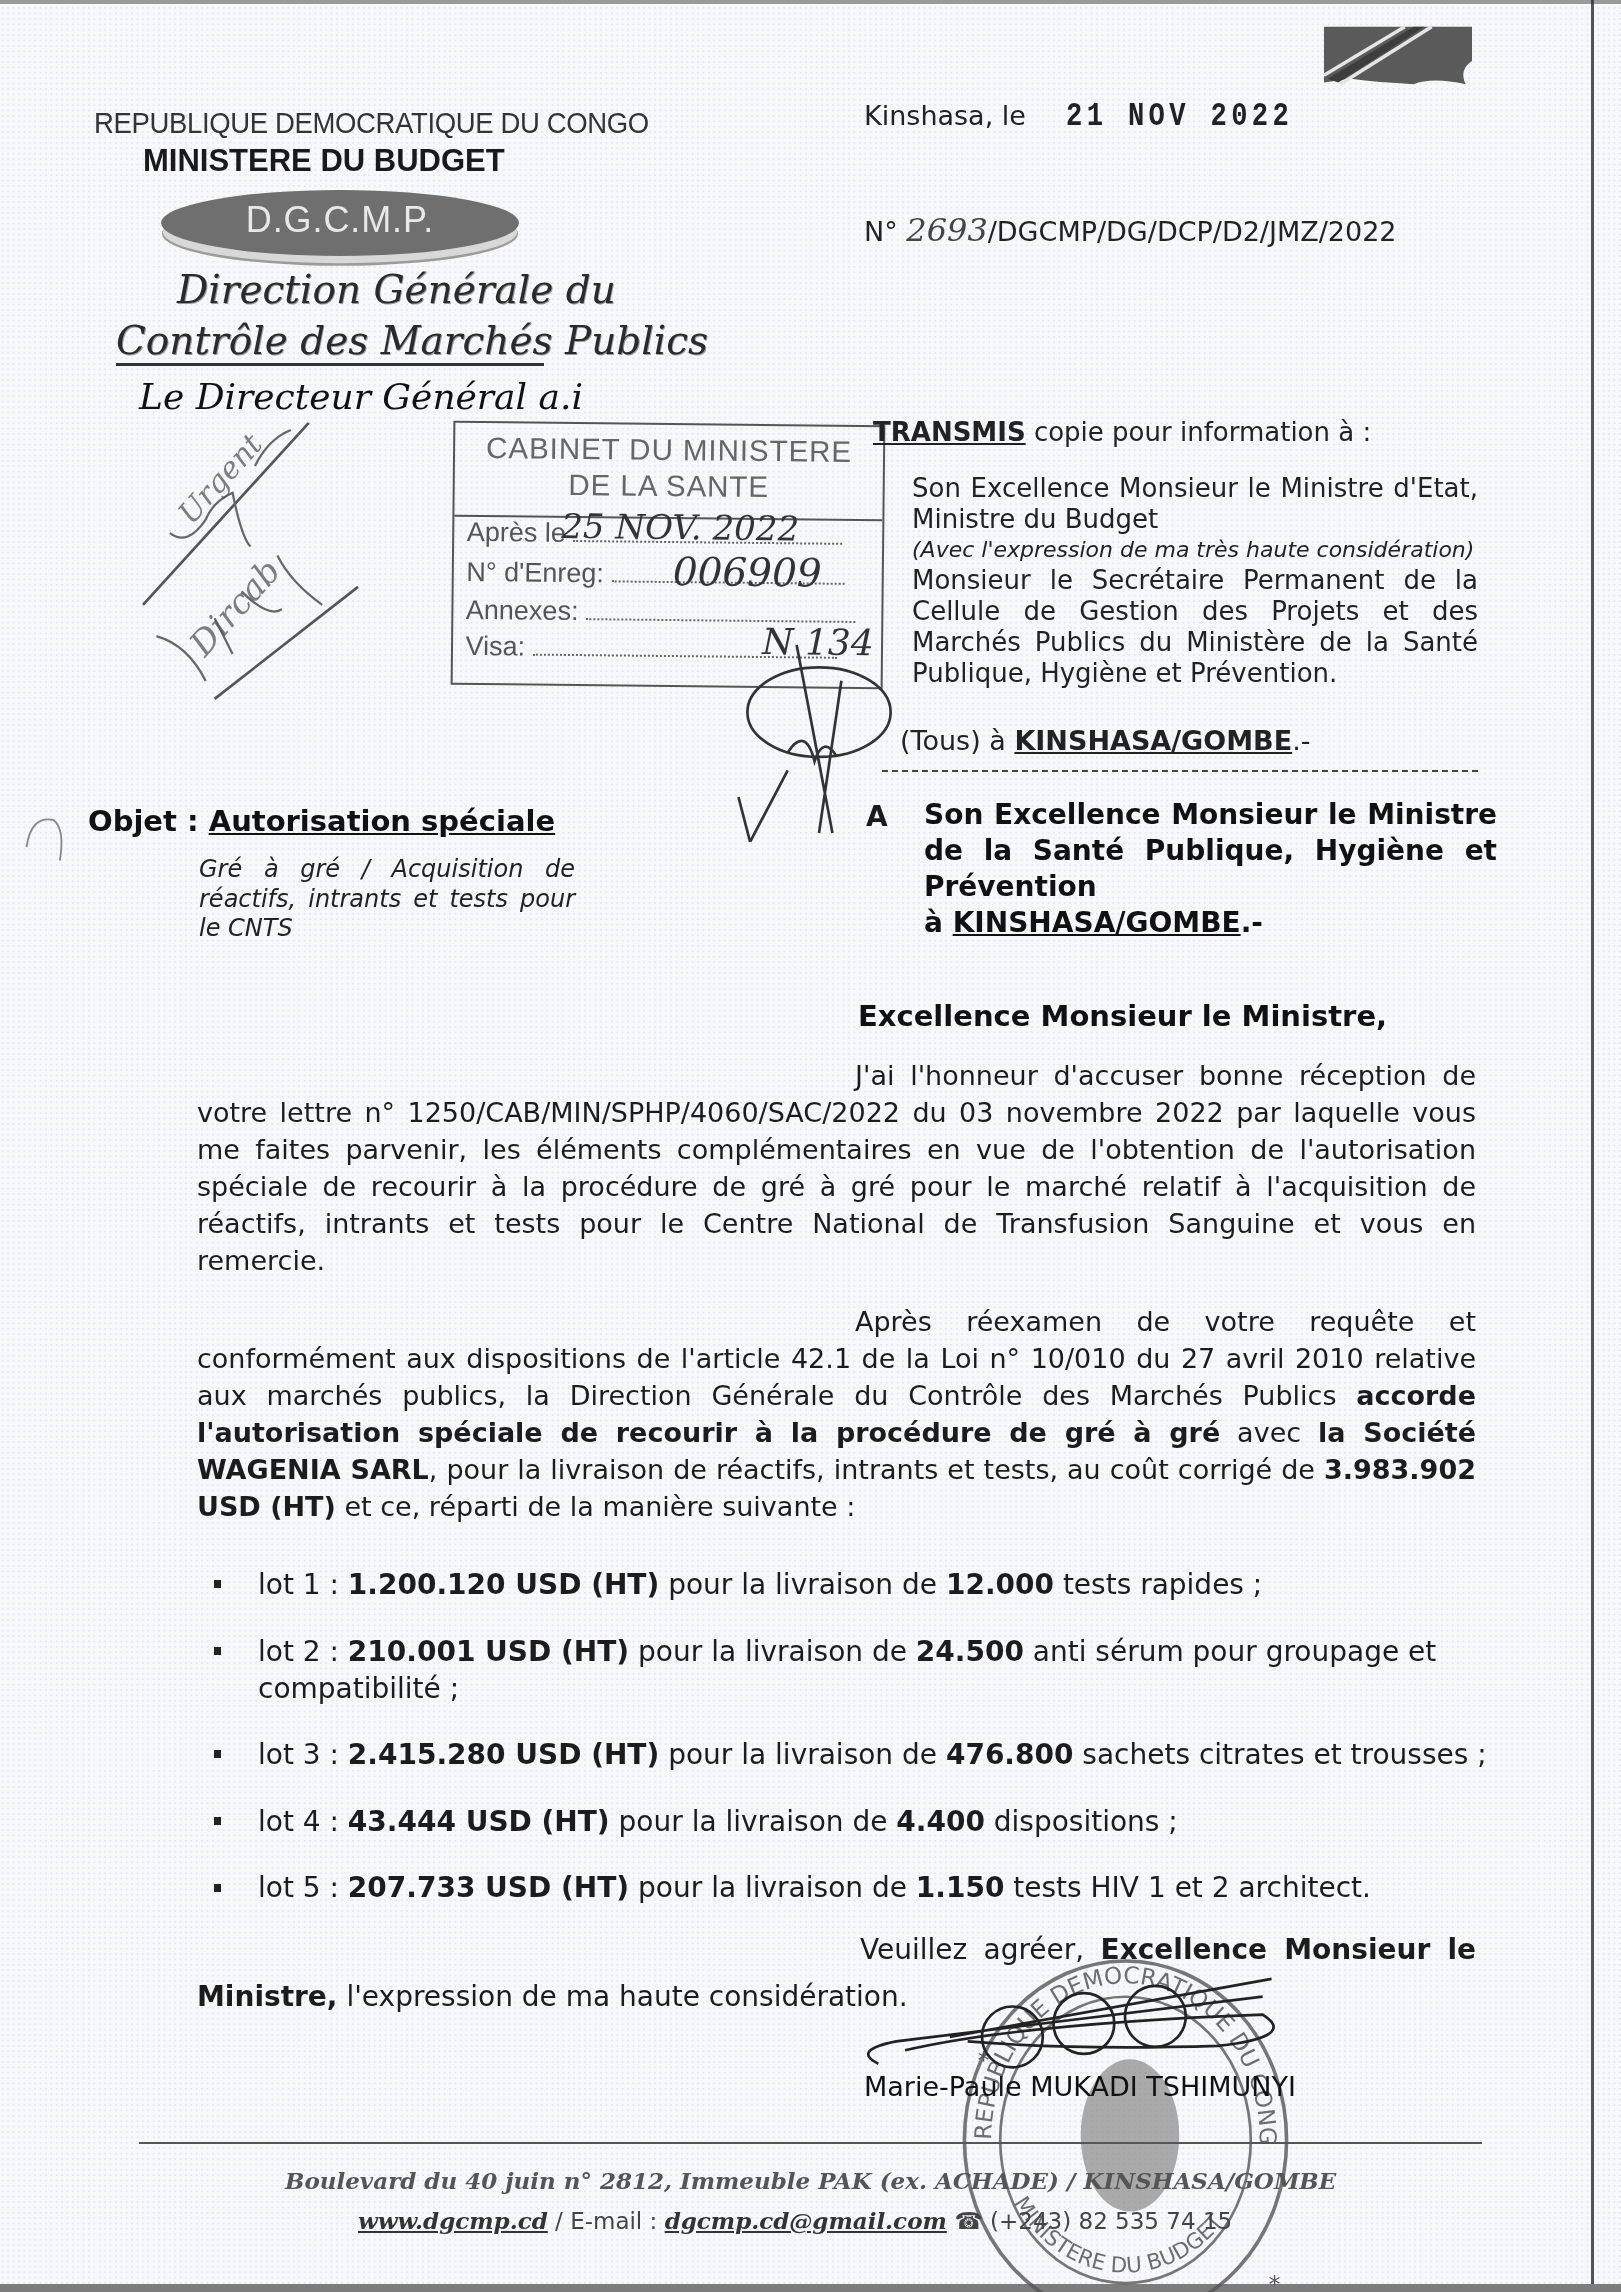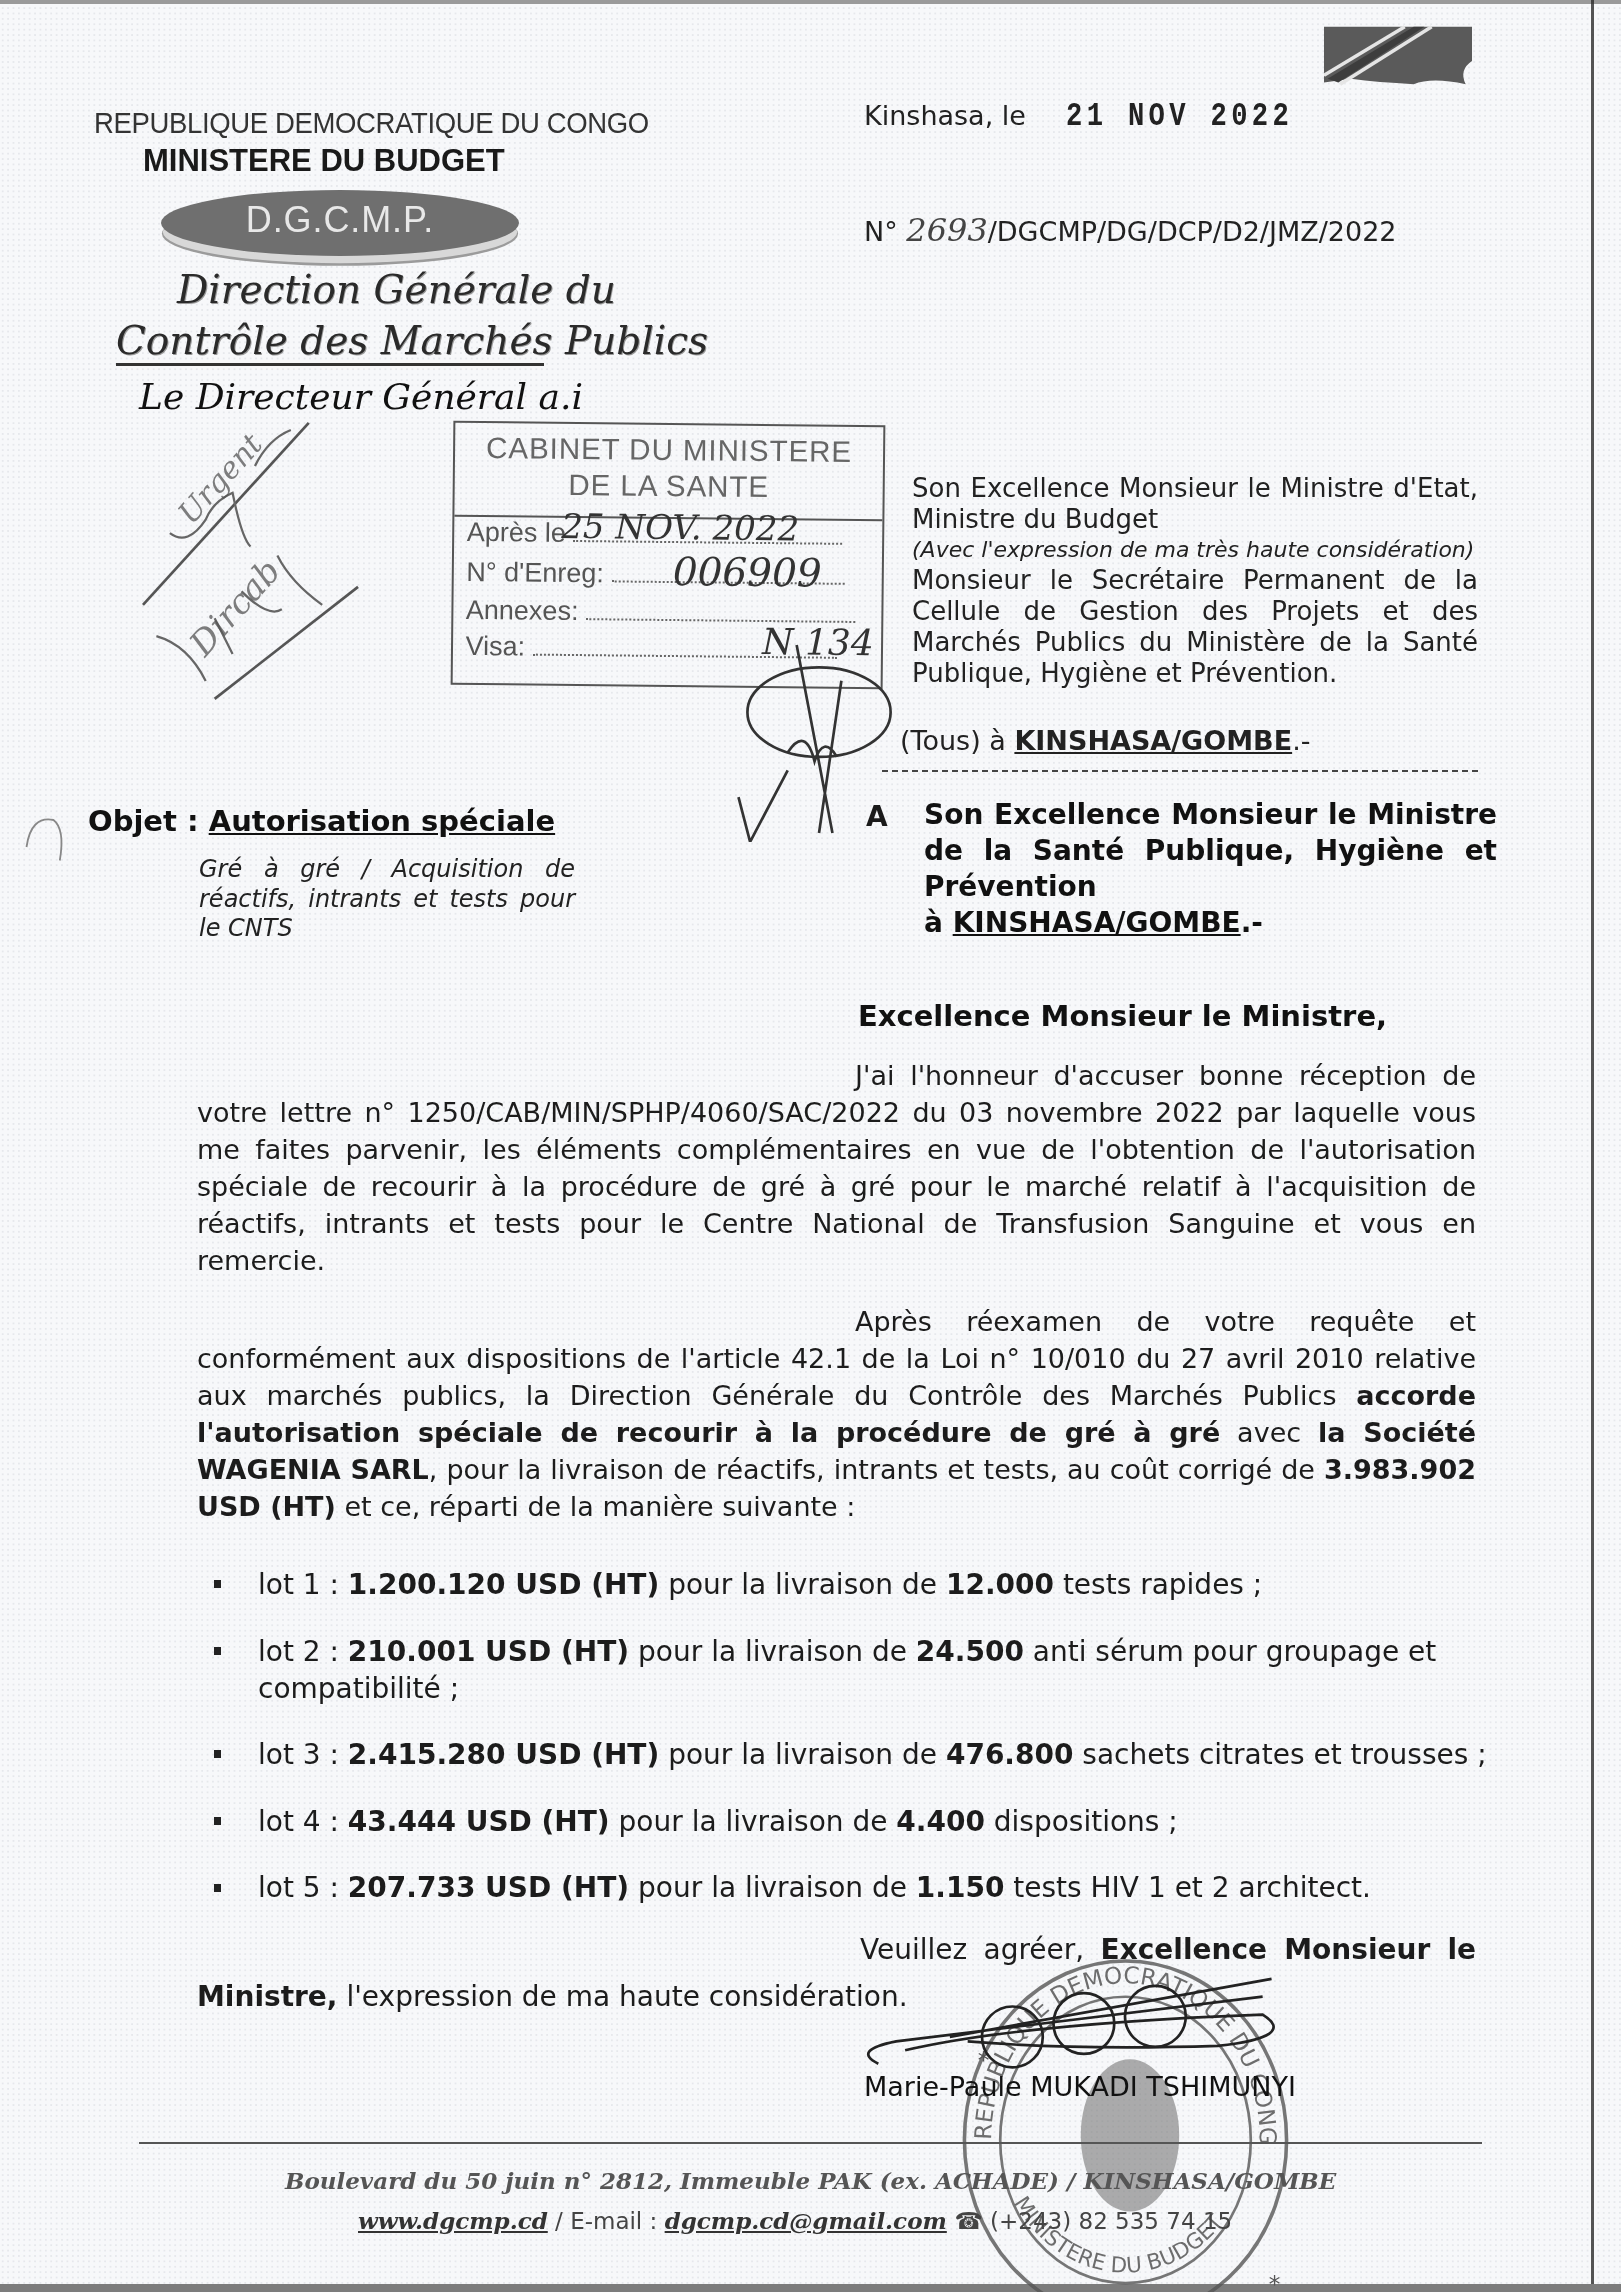--- a/index.html
+++ b/index.html
@@ -154,20 +154,24 @@
       <span class="dots" style="width:304px"></span>
     </div>
     <div class="hw" style="left:309px;top:195px;font-size:36px">N 134</div>
   </div>
   <svg class="abs" style="left:734px;top:627px;width:179px;height:215px" viewBox="0 0 200 240">
     <ellipse cx="95" cy="95" rx="80" ry="50" stroke="#333" stroke-width="3" fill="none"></ellipse>
     <path d="M70 20 L110 230 M120 60 L95 230 M60 140 Q80 110 90 150 Q100 120 115 145" stroke="#333" stroke-width="3" fill="none"></path>
     <path d="M5 190 L18 240 L60 160" stroke="#333" stroke-width="3" fill="none"></path>
   </svg>
 
+  <div class="abs transmis">
+    <b>TRANSMIS</b>
+    <span>copie pour information à :</span>
+  </div>
   <div class="abs cc">
     <div>Son Excellence Monsieur le Ministre d'Etat, Ministre du Budget</div>
     <span class="em">(Avec l'expression de ma très haute considération)</span>
     <div>Monsieur le Secrétaire Permanent de la Cellule de Gestion des Projets et des Marchés Publics du Ministère de la Santé Publique, Hygiène et Prévention.</div>
   </div>
   <div class="abs tous">
     <span>(Tous) à</span>
     <b>KINSHASA/GOMBE</b><span>.-</span>
   </div>
   <div class="abs dash"></div>
@@ -224,21 +228,21 @@
   </svg>
   <svg class="abs" style="left:842px;top:1952px;width:448px;height:143px" viewBox="0 0 500 160">
     <path d="M40 125 Q10 110 60 100 L470 50 M120 95 L480 30 M70 110 Q200 80 470 70 Q510 95 420 105 Q260 110 140 100" stroke="#222" stroke-width="3" fill="none"></path>
     <circle cx="190" cy="95" r="34" stroke="#222" stroke-width="3" fill="none"></circle>
     <circle cx="270" cy="80" r="34" stroke="#222" stroke-width="3" fill="none"></circle>
     <circle cx="350" cy="72" r="34" stroke="#222" stroke-width="3" fill="none"></circle>
   </svg>
   <div class="abs sig">Marie-Paule MUKADI TSHIMUNYI</div>
 
   <div class="abs footer-line"></div>
-  <div class="abs footer1">Boulevard du 50 juin n° 2812, Immeuble PAK (ex. ACHADE) / KINSHASA/GOMBE</div>
+  <div class="abs footer1">Boulevard du 40 juin n° 2812, Immeuble PAK (ex. ACHADE) / KINSHASA/GOMBE</div>
   <div class="abs footer2">
     <span class="lnk">www.dgcmp.cd</span>
     <span>/ E-mail :</span>
     <span class="lnk">dgcmp.cd@gmail.com</span>
     <span>☎</span>
     <span>(+243) 82 535 74 15</span>
   </div>
 </div>
 
 

